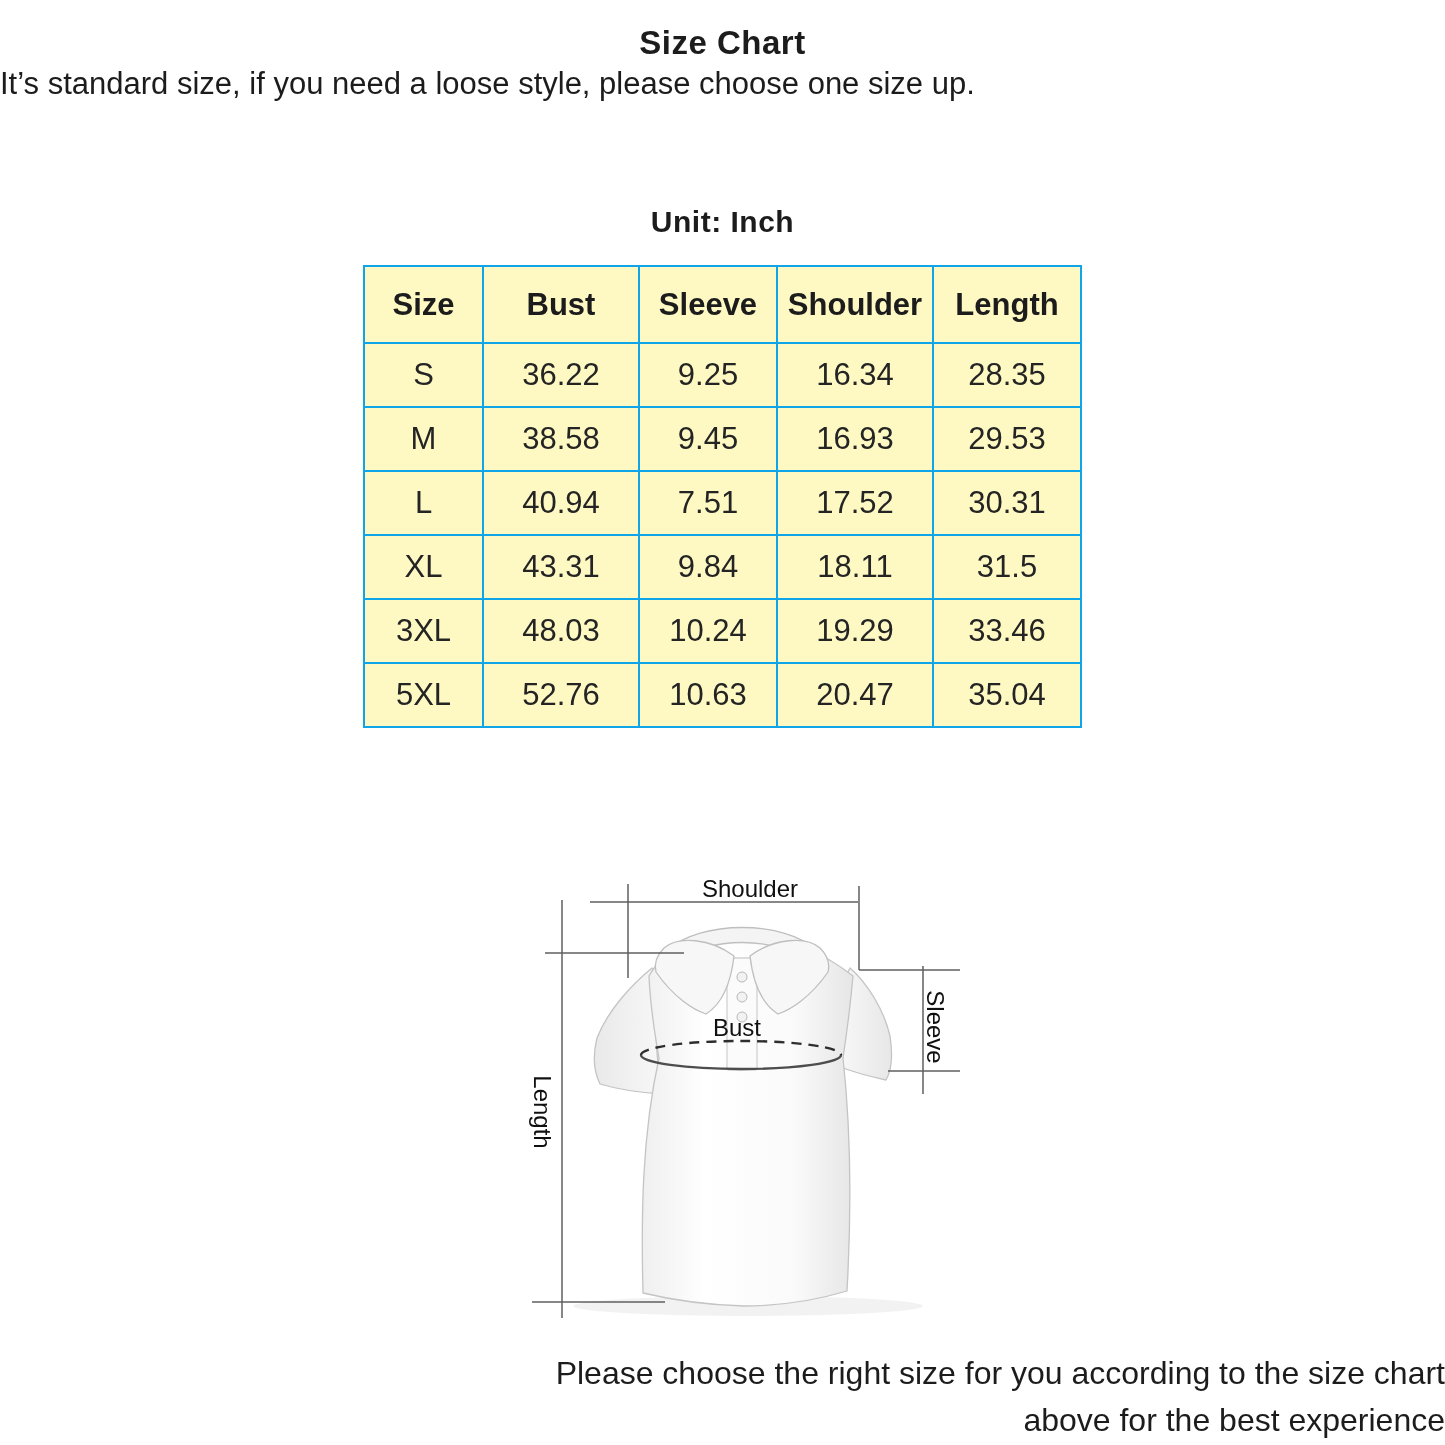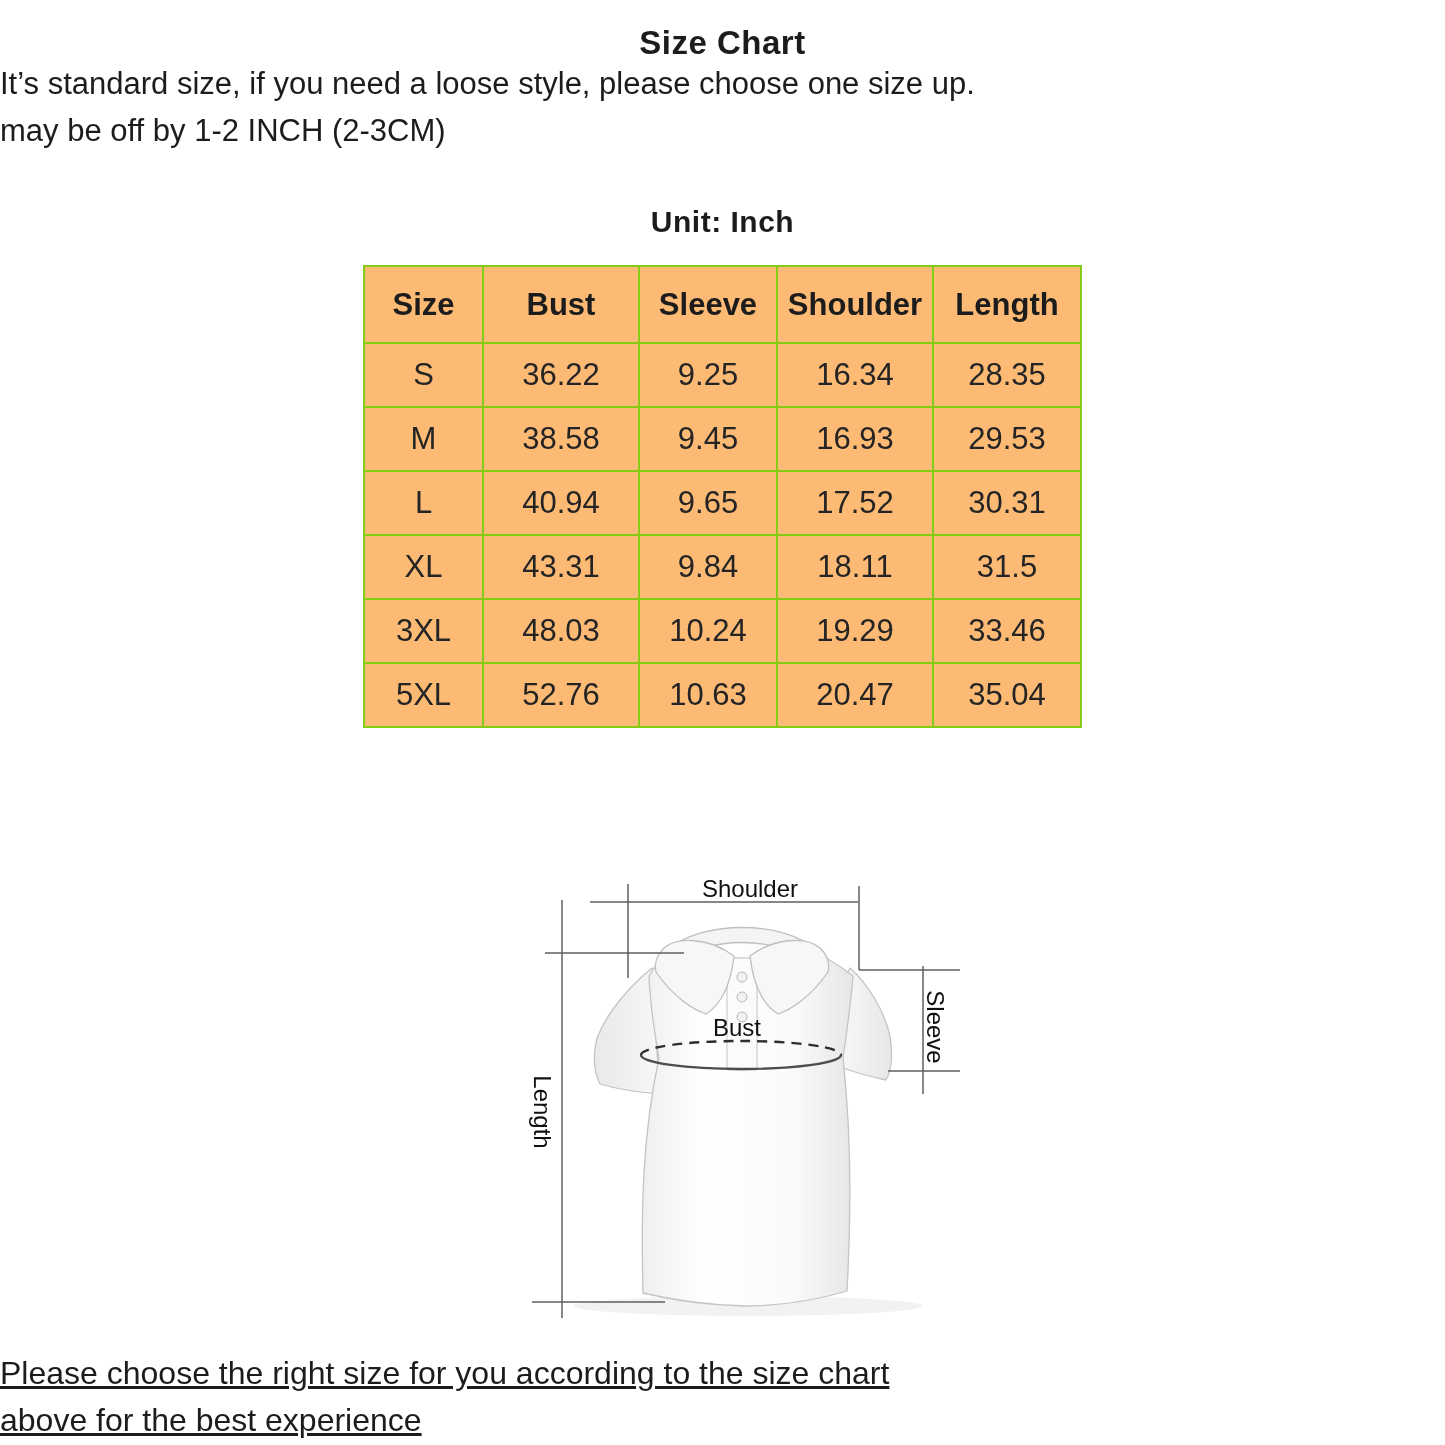--- a/index.html
+++ b/index.html
@@ -21,40 +21,39 @@
   }
   table.size-table{
     position:absolute;left:363px;top:265px;border-collapse:collapse;table-layout:fixed;
   }
   table.size-table col.c0{width:119px}
   table.size-table col.c1{width:156px}
   table.size-table col.c2{width:138px}
   table.size-table col.c3{width:156px}
   table.size-table col.c4{width:148px}
   table.size-table th, table.size-table td{
-    border:2px solid #84cc16;text-align:center;vertical-align:middle;
-    font-size:31px;color:#242424;padding:0;background:#fdba74;
+    border:2px solid #0ea5e9;text-align:center;vertical-align:middle;
+    font-size:31px;color:#242424;padding:0;background:#fef9c3;
   }
   table.size-table th{height:75px;font-weight:bold;color:#1c1c1c;}
   table.size-table td{height:62px;font-weight:normal;}
   .diagram-svg{position:absolute;left:470px;top:858px;}
   .diagram-label{font-family:"Liberation Sans", sans-serif;font-size:24px;fill:#101010;}
   .footer{
-    position:absolute;top:1350px;left:0;width:100%;text-align:left;
-    font-size:32px;line-height:47px;text-decoration:underline;
+    position:absolute;top:1350px;left:0;width:100%;text-align:right;
+    font-size:32px;line-height:47px;
   }
 </style>
 </head>
 <body>
 
 <div class="title">Size Chart</div>
 
 <div class="intro">
   <div>It’s standard size, if you need a loose style, please choose one size up.</div>
-  <div>may be off by 1-2 INCH (2-3CM)</div>
 </div>
 
 <div class="unit">Unit: Inch</div>
 
 <table class="size-table">
   <colgroup>
     <col class="c0">
       <col class="c1">
       <col class="c2">
       <col class="c3">
@@ -80,21 +79,21 @@
       <tr>
         <td>M</td>
         <td>38.58</td>
         <td>9.45</td>
         <td>16.93</td>
         <td>29.53</td>
       </tr>
       <tr>
         <td>L</td>
         <td>40.94</td>
-        <td>9.65</td>
+        <td>7.51</td>
         <td>17.52</td>
         <td>30.31</td>
       </tr>
       <tr>
         <td>XL</td>
         <td>43.31</td>
         <td>9.84</td>
         <td>18.11</td>
         <td>31.5</td>
       </tr>

